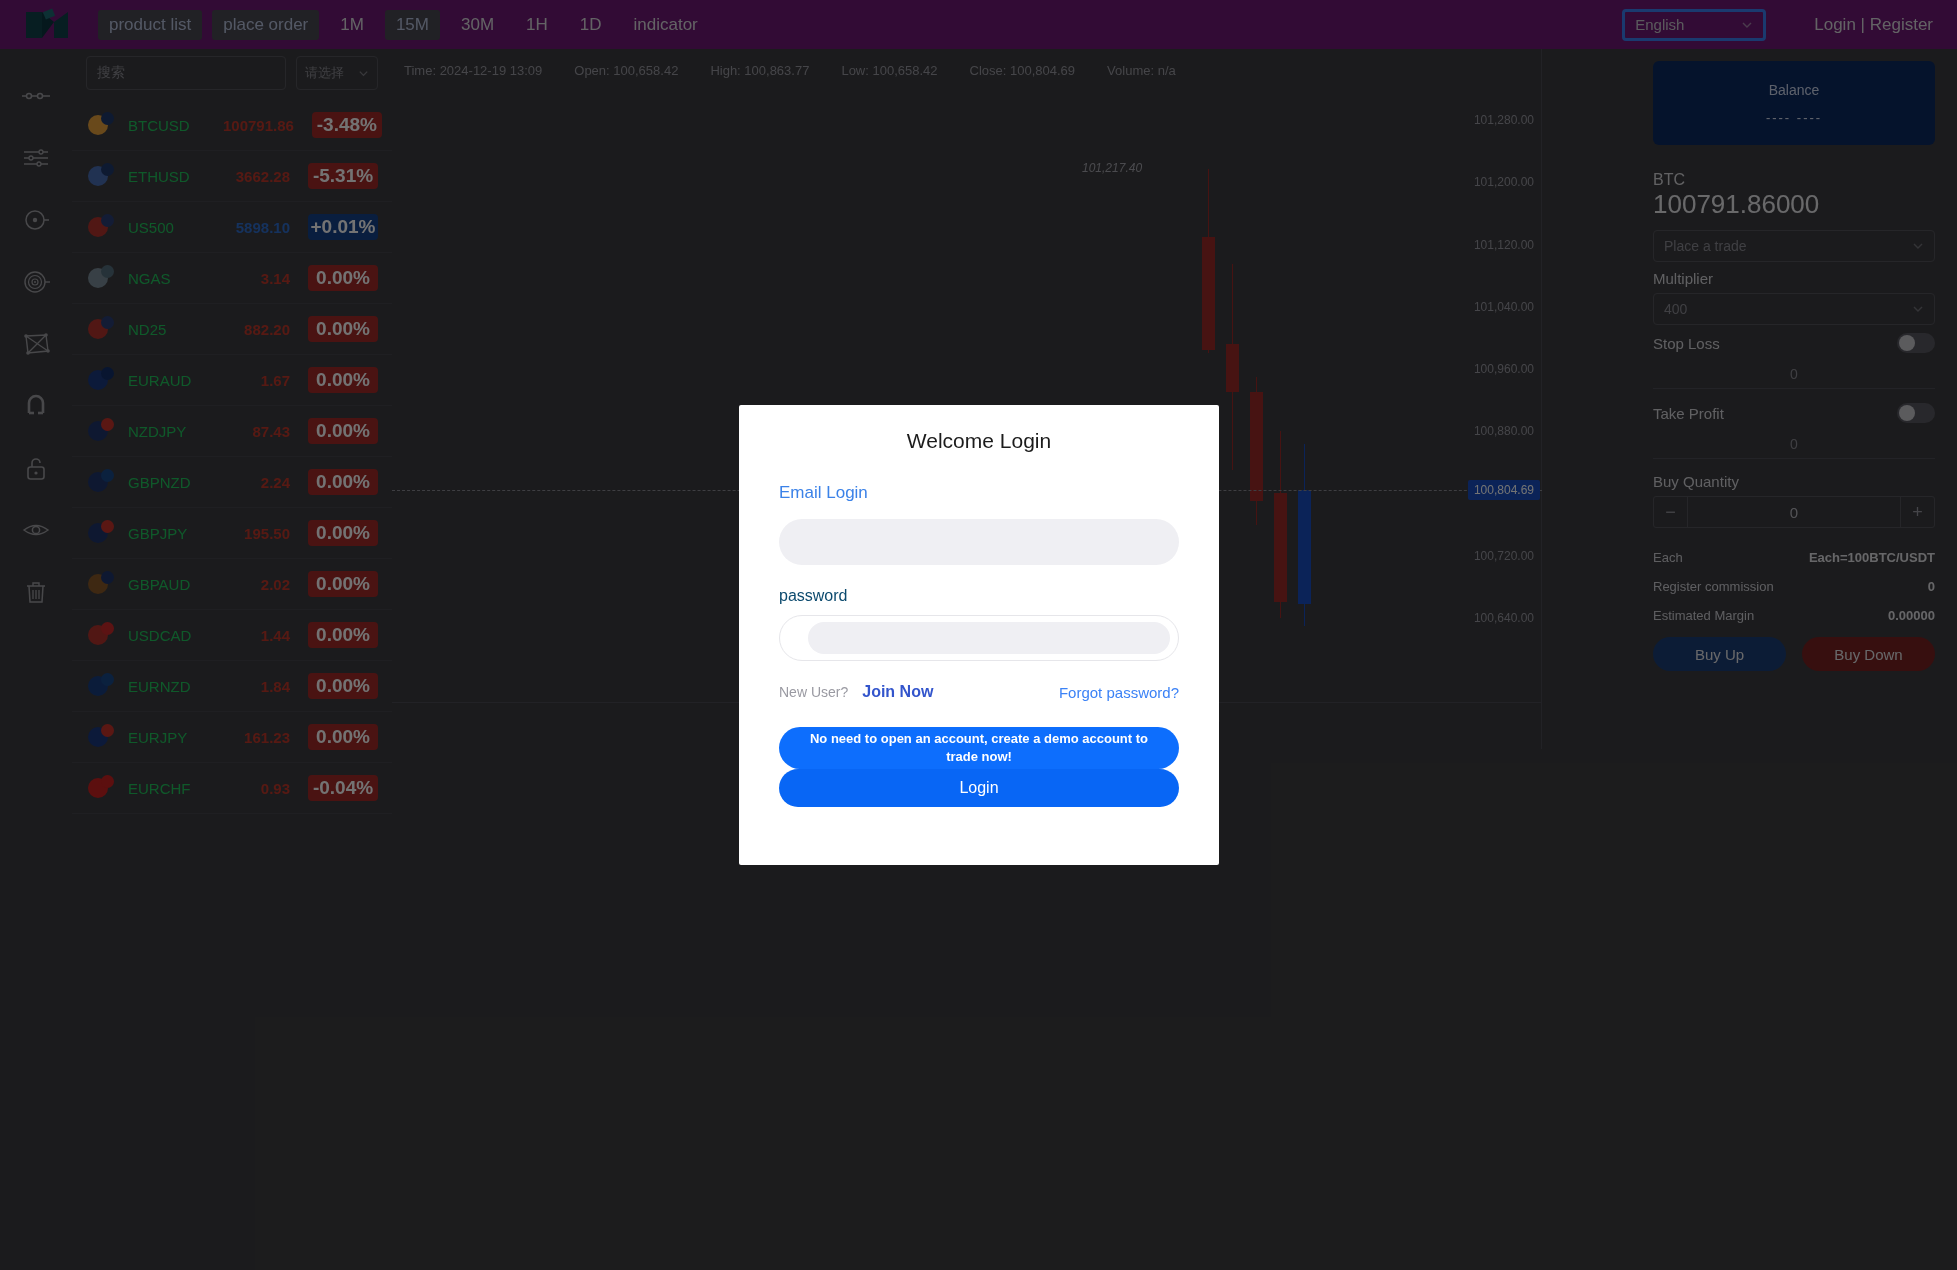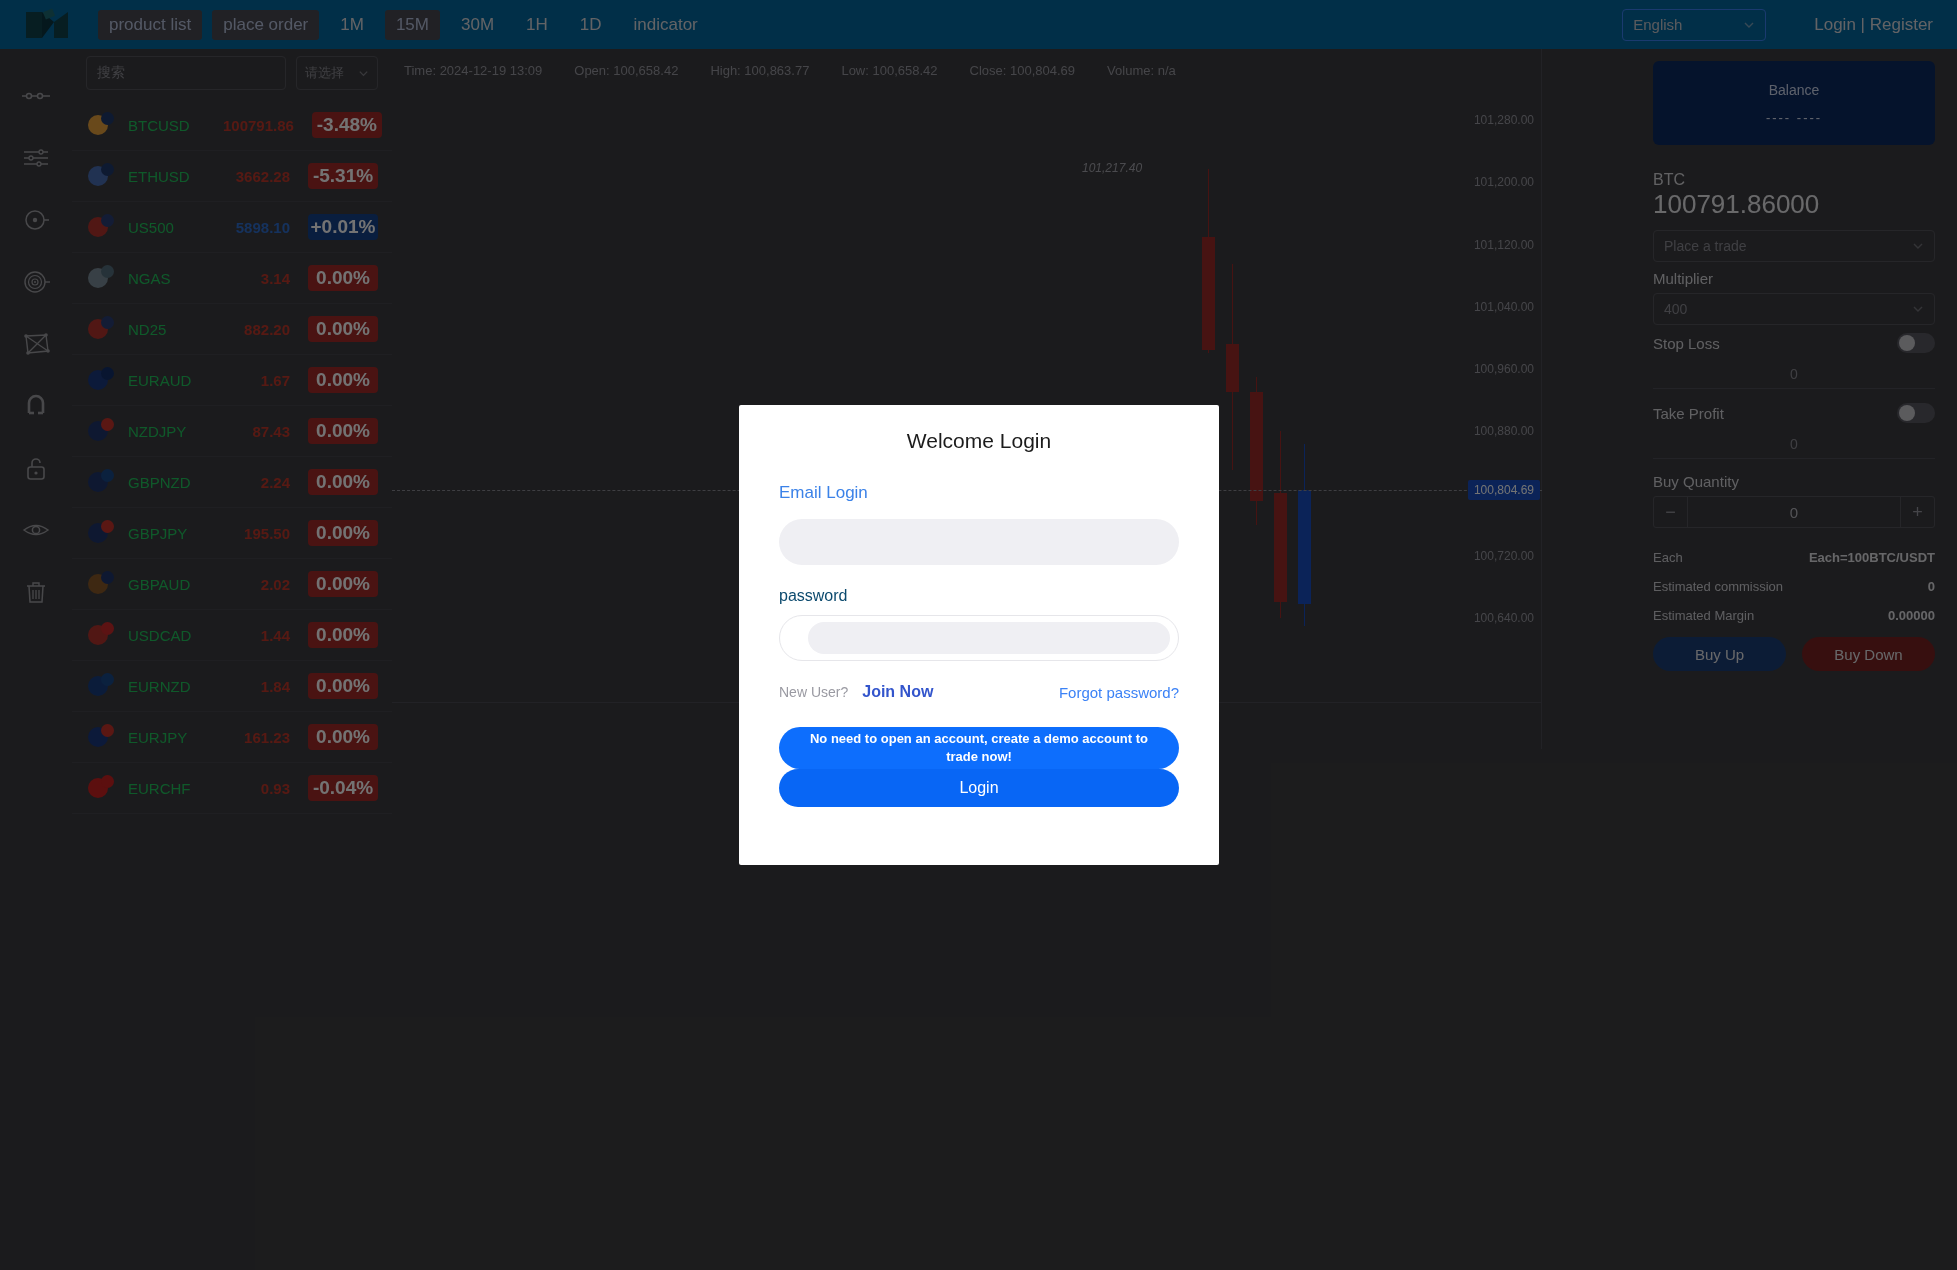--- a/index.html
+++ b/index.html
@@ -16,39 +16,39 @@
   }
   #dimmer {
     position: absolute; inset: 0;
     background: rgba(0,0,0,0.55);
     z-index: 50;
   }
 
   
   #topbar {
     position: absolute; left: 0; top: 0; width: 1957px; height: 49px;
-    background: #0369a1;
+    background: #701a75;
     display: flex; align-items: center;
     z-index: 5;
   }
   #logo {
     width: 46px; height: 34px; margin-left: 24px; margin-right: 28px;
     display: flex; align-items: center; justify-content: center;
   }
   .nav-item {
     font-size: 17px; color: #d8d8dc; padding: 5px 11px; margin-right: 10px;
     border-radius: 3px; white-space: nowrap;
   }
   .nav-item.hl { background: #4a4a52; color: #b9c4e0; }
   .nav-item.plain { color: #dcdce0; }
   #topright {
     margin-left: auto; display: flex; align-items: center; margin-right: 24px;
   }
   #lang-select {
-    width: 144px; height: 32px; border: 1px solid #3b82f6; border-radius: 4px;
+    width: 144px; height: 32px; border: 3px solid #3b82f6; border-radius: 4px;
     display: flex; align-items: center; padding: 0 10px;
     font-size: 15px; color: #c9c9cf; margin-right: 48px;
   }
   #lang-select .chev { margin-left: auto; opacity: .6; }
   #auth-links { font-size: 17px; color: #dcdce0; }
 
   
   #rail {
     position: absolute; left: 0; top: 49px; width: 72px; height: 1221px;
     background: #3d3d41;
@@ -567,21 +567,21 @@
     <div id="qty-stepper">
       <div class="step-btn">−</div>
       <div id="qty-val">0</div>
       <div class="step-btn plus">+</div>
     </div>
     <div class="info-row">
       <span>Each</span>
       <span class="v">Each=100BTC/USDT</span>
     </div>
     <div class="info-row">
-      <span>Estimated commission</span>
+      <span>Register commission</span>
       <span class="v">0</span>
     </div>
     <div class="info-row">
       <span>Estimated Margin</span>
       <span class="v">0.00000</span>
     </div>
     <div id="trade-btns">
       <div class="trade-btn up">Buy Up</div>
       <div class="trade-btn down">Buy Down</div>
     </div>

